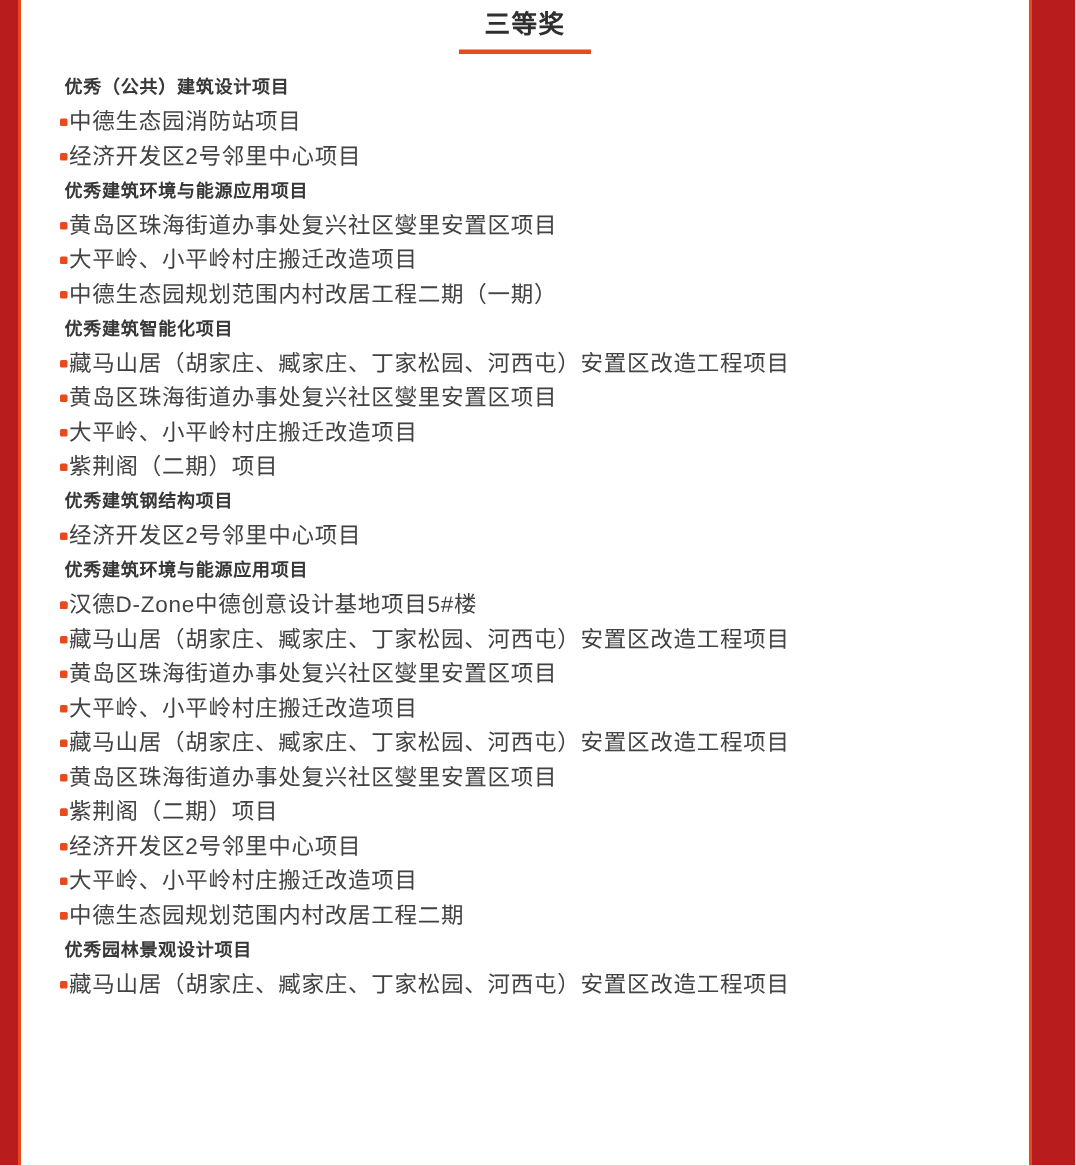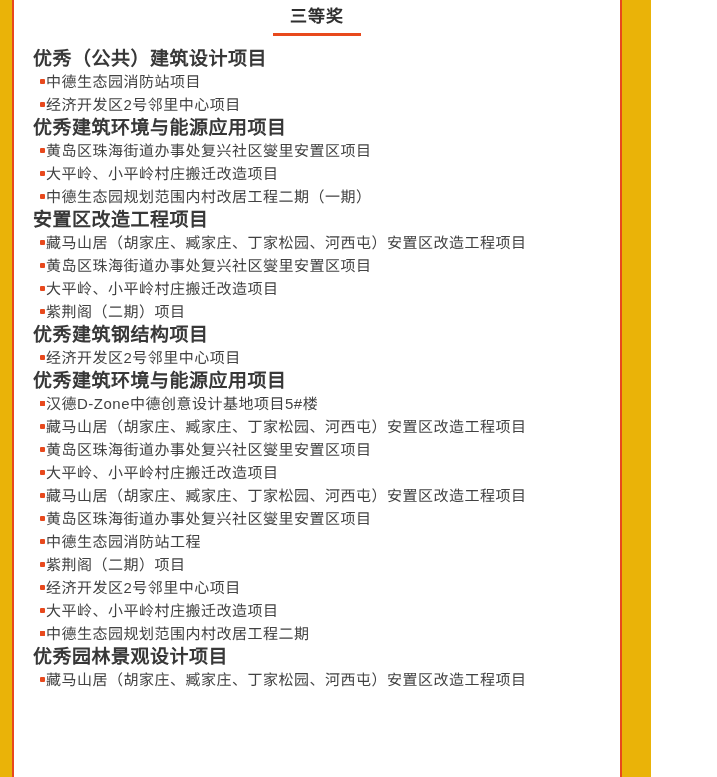--- a/index.html
+++ b/index.html
@@ -3,23 +3,23 @@
 <meta charset="utf-8">
 <style>
   html, body {
     margin: 0;
     padding: 0;
     background: #ffffff;
     font-family: "Liberation Sans", "DejaVu Sans", sans-serif;
   }
   .page {
     position: relative;
-    width: 651px;
+    width: 717px;
     height: 777px;
-    background: #eab308;
+    background: #b91c1c;
     overflow: hidden;
     color: #3f3f3f;
   }
   .frame {
     position: absolute;
     top: 0;
     bottom: 0;
     left: 12px;
     right: 29px;
     border-left: 2px solid var(--accent, #e8491d);
@@ -42,22 +42,22 @@
     width: 88px;
     height: 3px;
     background: var(--accent, #e8491d);
     margin: 5px auto 0 auto;
   }
   .content {
     margin-top: 11px;
   }
   .section-heading {
     margin: 0;
-    padding-left: 19px;
-    font-size: 19px;
+    padding-left: 29px;
+    font-size: 12px;
     line-height: 23px;
     font-weight: bold;
     color: #383838;
     letter-spacing: 0.5px;
     white-space: nowrap;
   }
   .project-list {
     margin: 0;
     padding: 0;
     list-style: none;
@@ -101,21 +101,21 @@
         <li class="project-item"><span class="bullet"></span><span>经济开发区2号邻里中心项目</span></li>
       </ul>
 
       <h2 class="section-heading">优秀建筑环境与能源应用项目</h2>
       <ul class="project-list">
         <li class="project-item"><span class="bullet"></span><span>黄岛区珠海街道办事处复兴社区燮里安置区项目</span></li>
         <li class="project-item"><span class="bullet"></span><span>大平岭、小平岭村庄搬迁改造项目</span></li>
         <li class="project-item"><span class="bullet"></span><span>中德生态园规划范围内村改居工程二期（一期）</span></li>
       </ul>
 
-      <h2 class="section-heading">安置区改造工程项目</h2>
+      <h2 class="section-heading">优秀建筑智能化项目</h2>
       <ul class="project-list">
         <li class="project-item"><span class="bullet"></span><span>藏马山居（胡家庄、臧家庄、丁家松园、河西屯）安置区改造工程项目</span></li>
         <li class="project-item"><span class="bullet"></span><span>黄岛区珠海街道办事处复兴社区燮里安置区项目</span></li>
         <li class="project-item"><span class="bullet"></span><span>大平岭、小平岭村庄搬迁改造项目</span></li>
         <li class="project-item"><span class="bullet"></span><span>紫荆阁（二期）项目</span></li>
       </ul>
 
       <h2 class="section-heading">优秀建筑钢结构项目</h2>
       <ul class="project-list">
         <li class="project-item"><span class="bullet"></span><span>经济开发区2号邻里中心项目</span></li>
@@ -129,21 +129,21 @@
 
       <ul class="project-list">
         <li class="project-item"><span class="bullet"></span><span>藏马山居（胡家庄、臧家庄、丁家松园、河西屯）安置区改造工程项目</span></li>
         <li class="project-item"><span class="bullet"></span><span>黄岛区珠海街道办事处复兴社区燮里安置区项目</span></li>
         <li class="project-item"><span class="bullet"></span><span>大平岭、小平岭村庄搬迁改造项目</span></li>
       </ul>
 
       <ul class="project-list">
         <li class="project-item"><span class="bullet"></span><span>藏马山居（胡家庄、臧家庄、丁家松园、河西屯）安置区改造工程项目</span></li>
         <li class="project-item"><span class="bullet"></span><span>黄岛区珠海街道办事处复兴社区燮里安置区项目</span></li>
-        <li class="project-item"><span class="bullet"></span><span>中德生态园消防站工程</span></li>
+        <li class="project-item"><span class="bullet"></span></li>
         <li class="project-item"><span class="bullet"></span><span>紫荆阁（二期）项目</span></li>
         <li class="project-item"><span class="bullet"></span><span>经济开发区2号邻里中心项目</span></li>
         <li class="project-item"><span class="bullet"></span><span>大平岭、小平岭村庄搬迁改造项目</span></li>
         <li class="project-item"><span class="bullet"></span></li>
         <li class="project-item"><span class="bullet"></span><span>中德生态园规划范围内村改居工程二期</span></li>
       </ul>
 
       <h2 class="section-heading">优秀园林景观设计项目</h2>
       <ul class="project-list">
         <li class="project-item"><span class="bullet"></span><span>藏马山居（胡家庄、臧家庄、丁家松园、河西屯）安置区改造工程项目</span></li>

